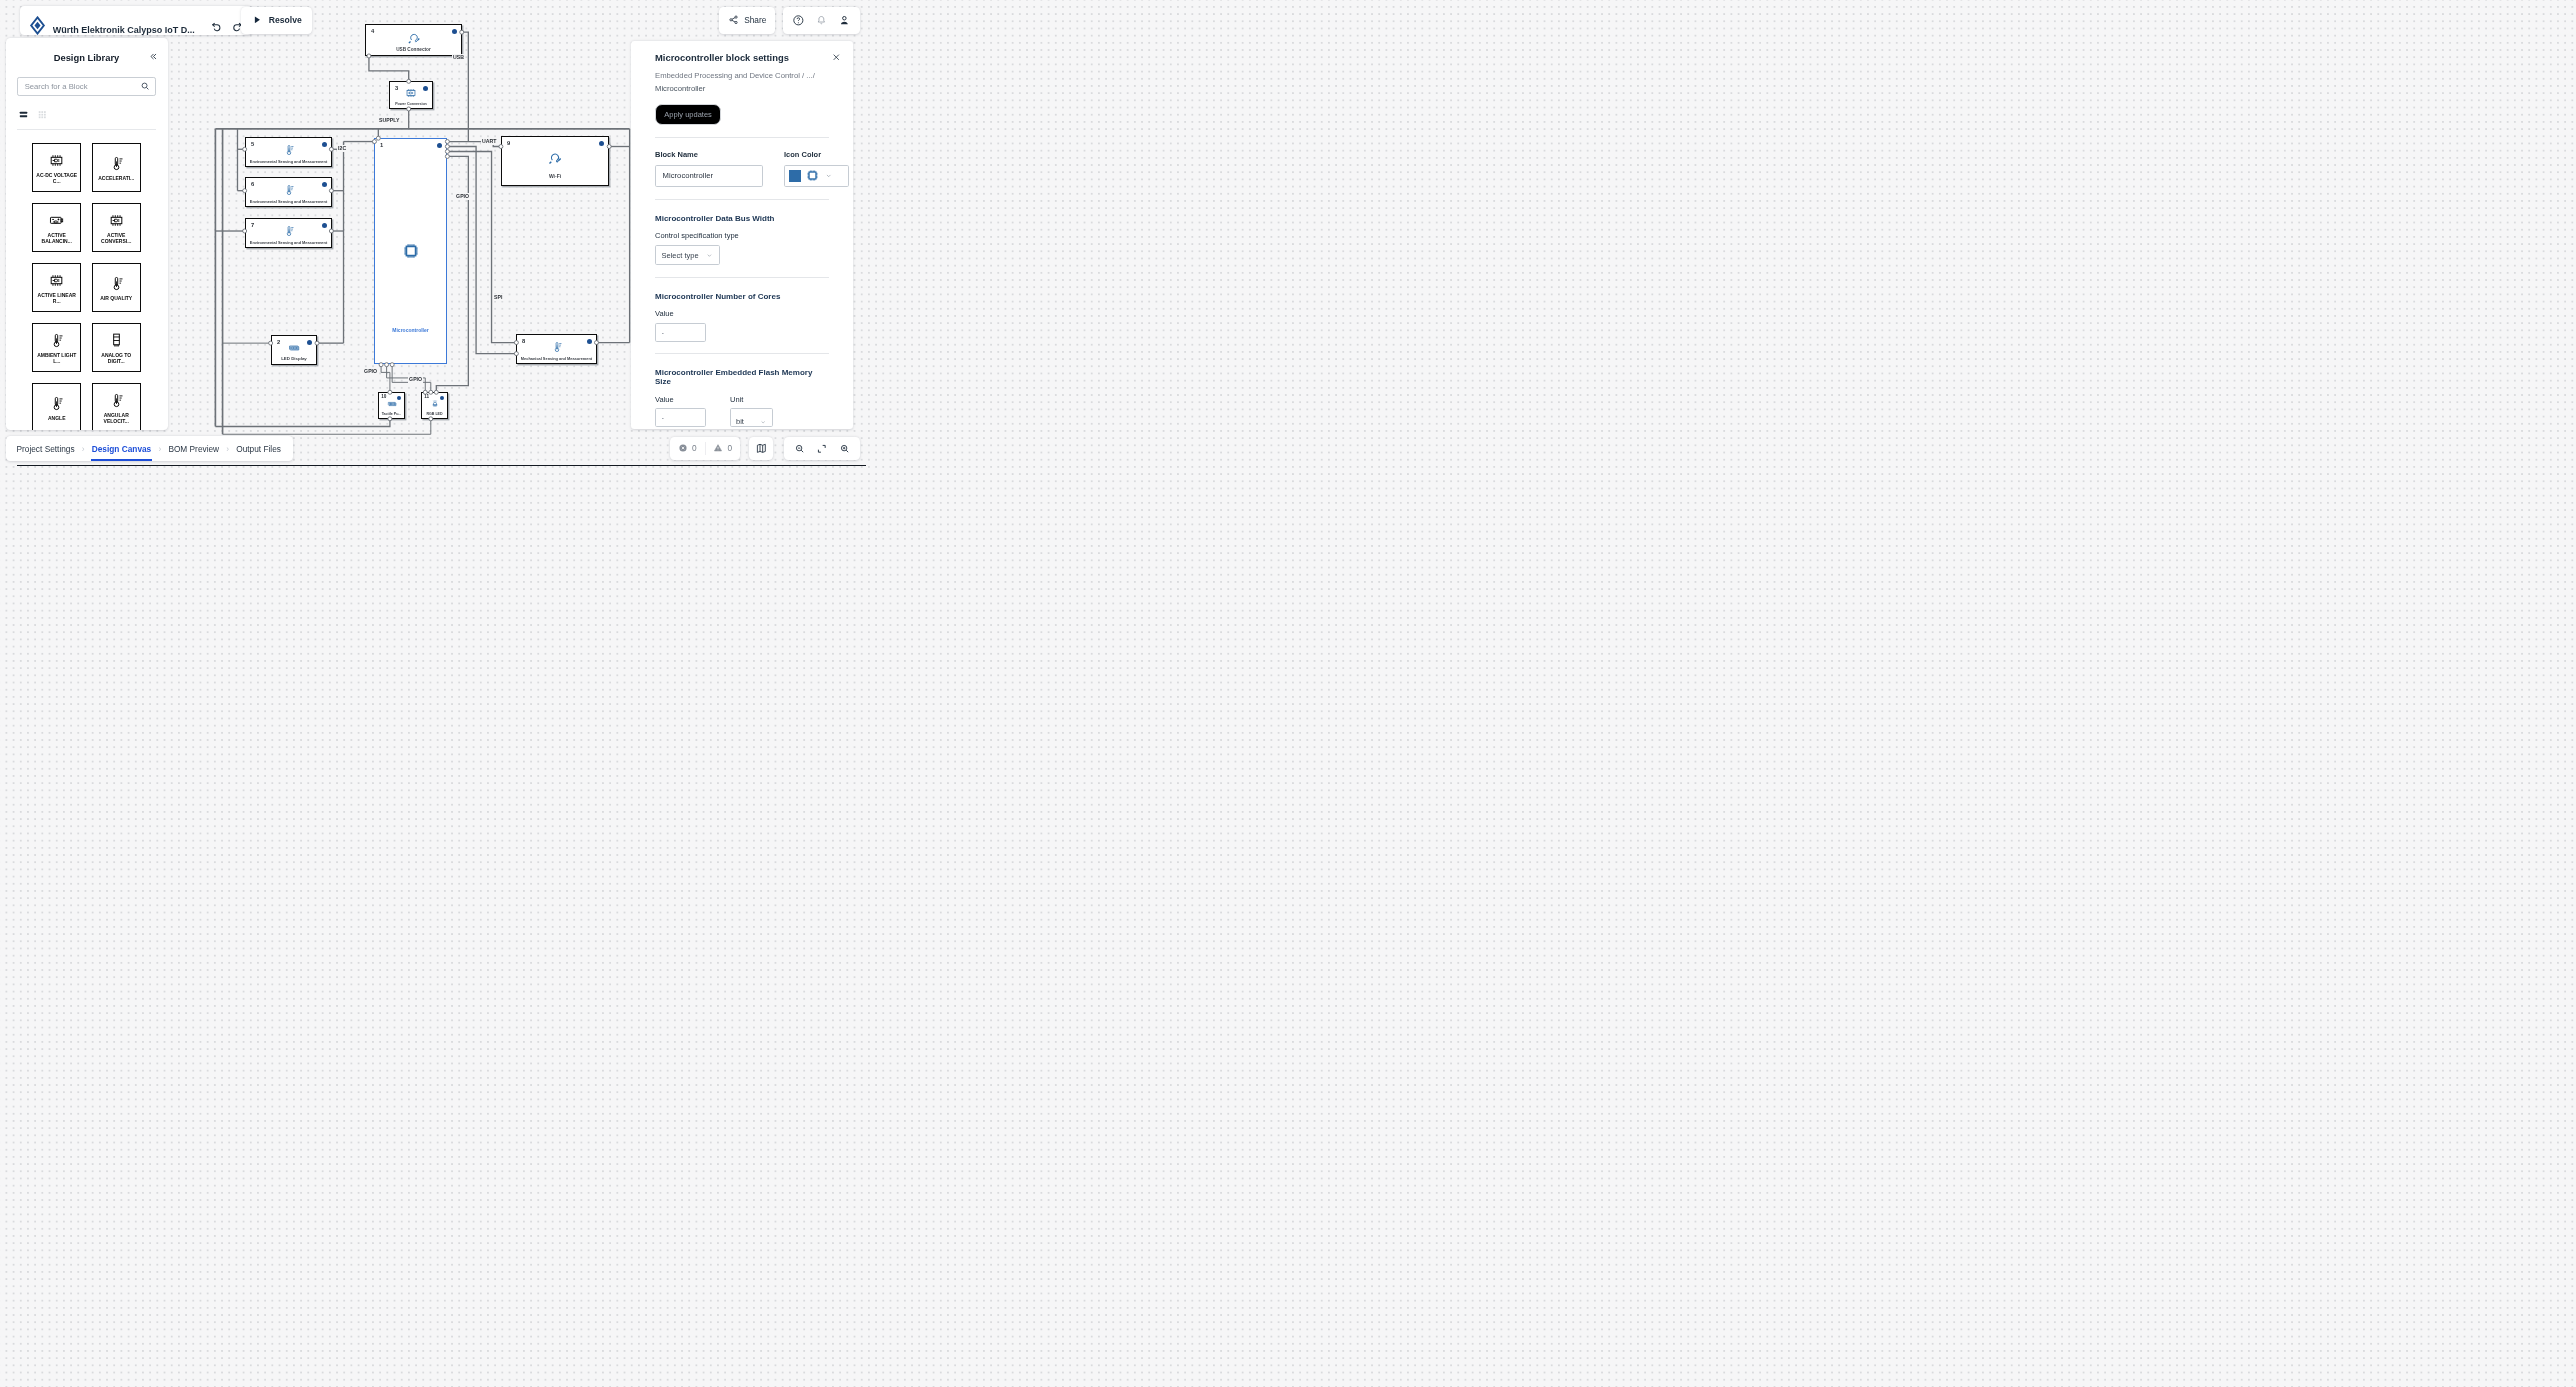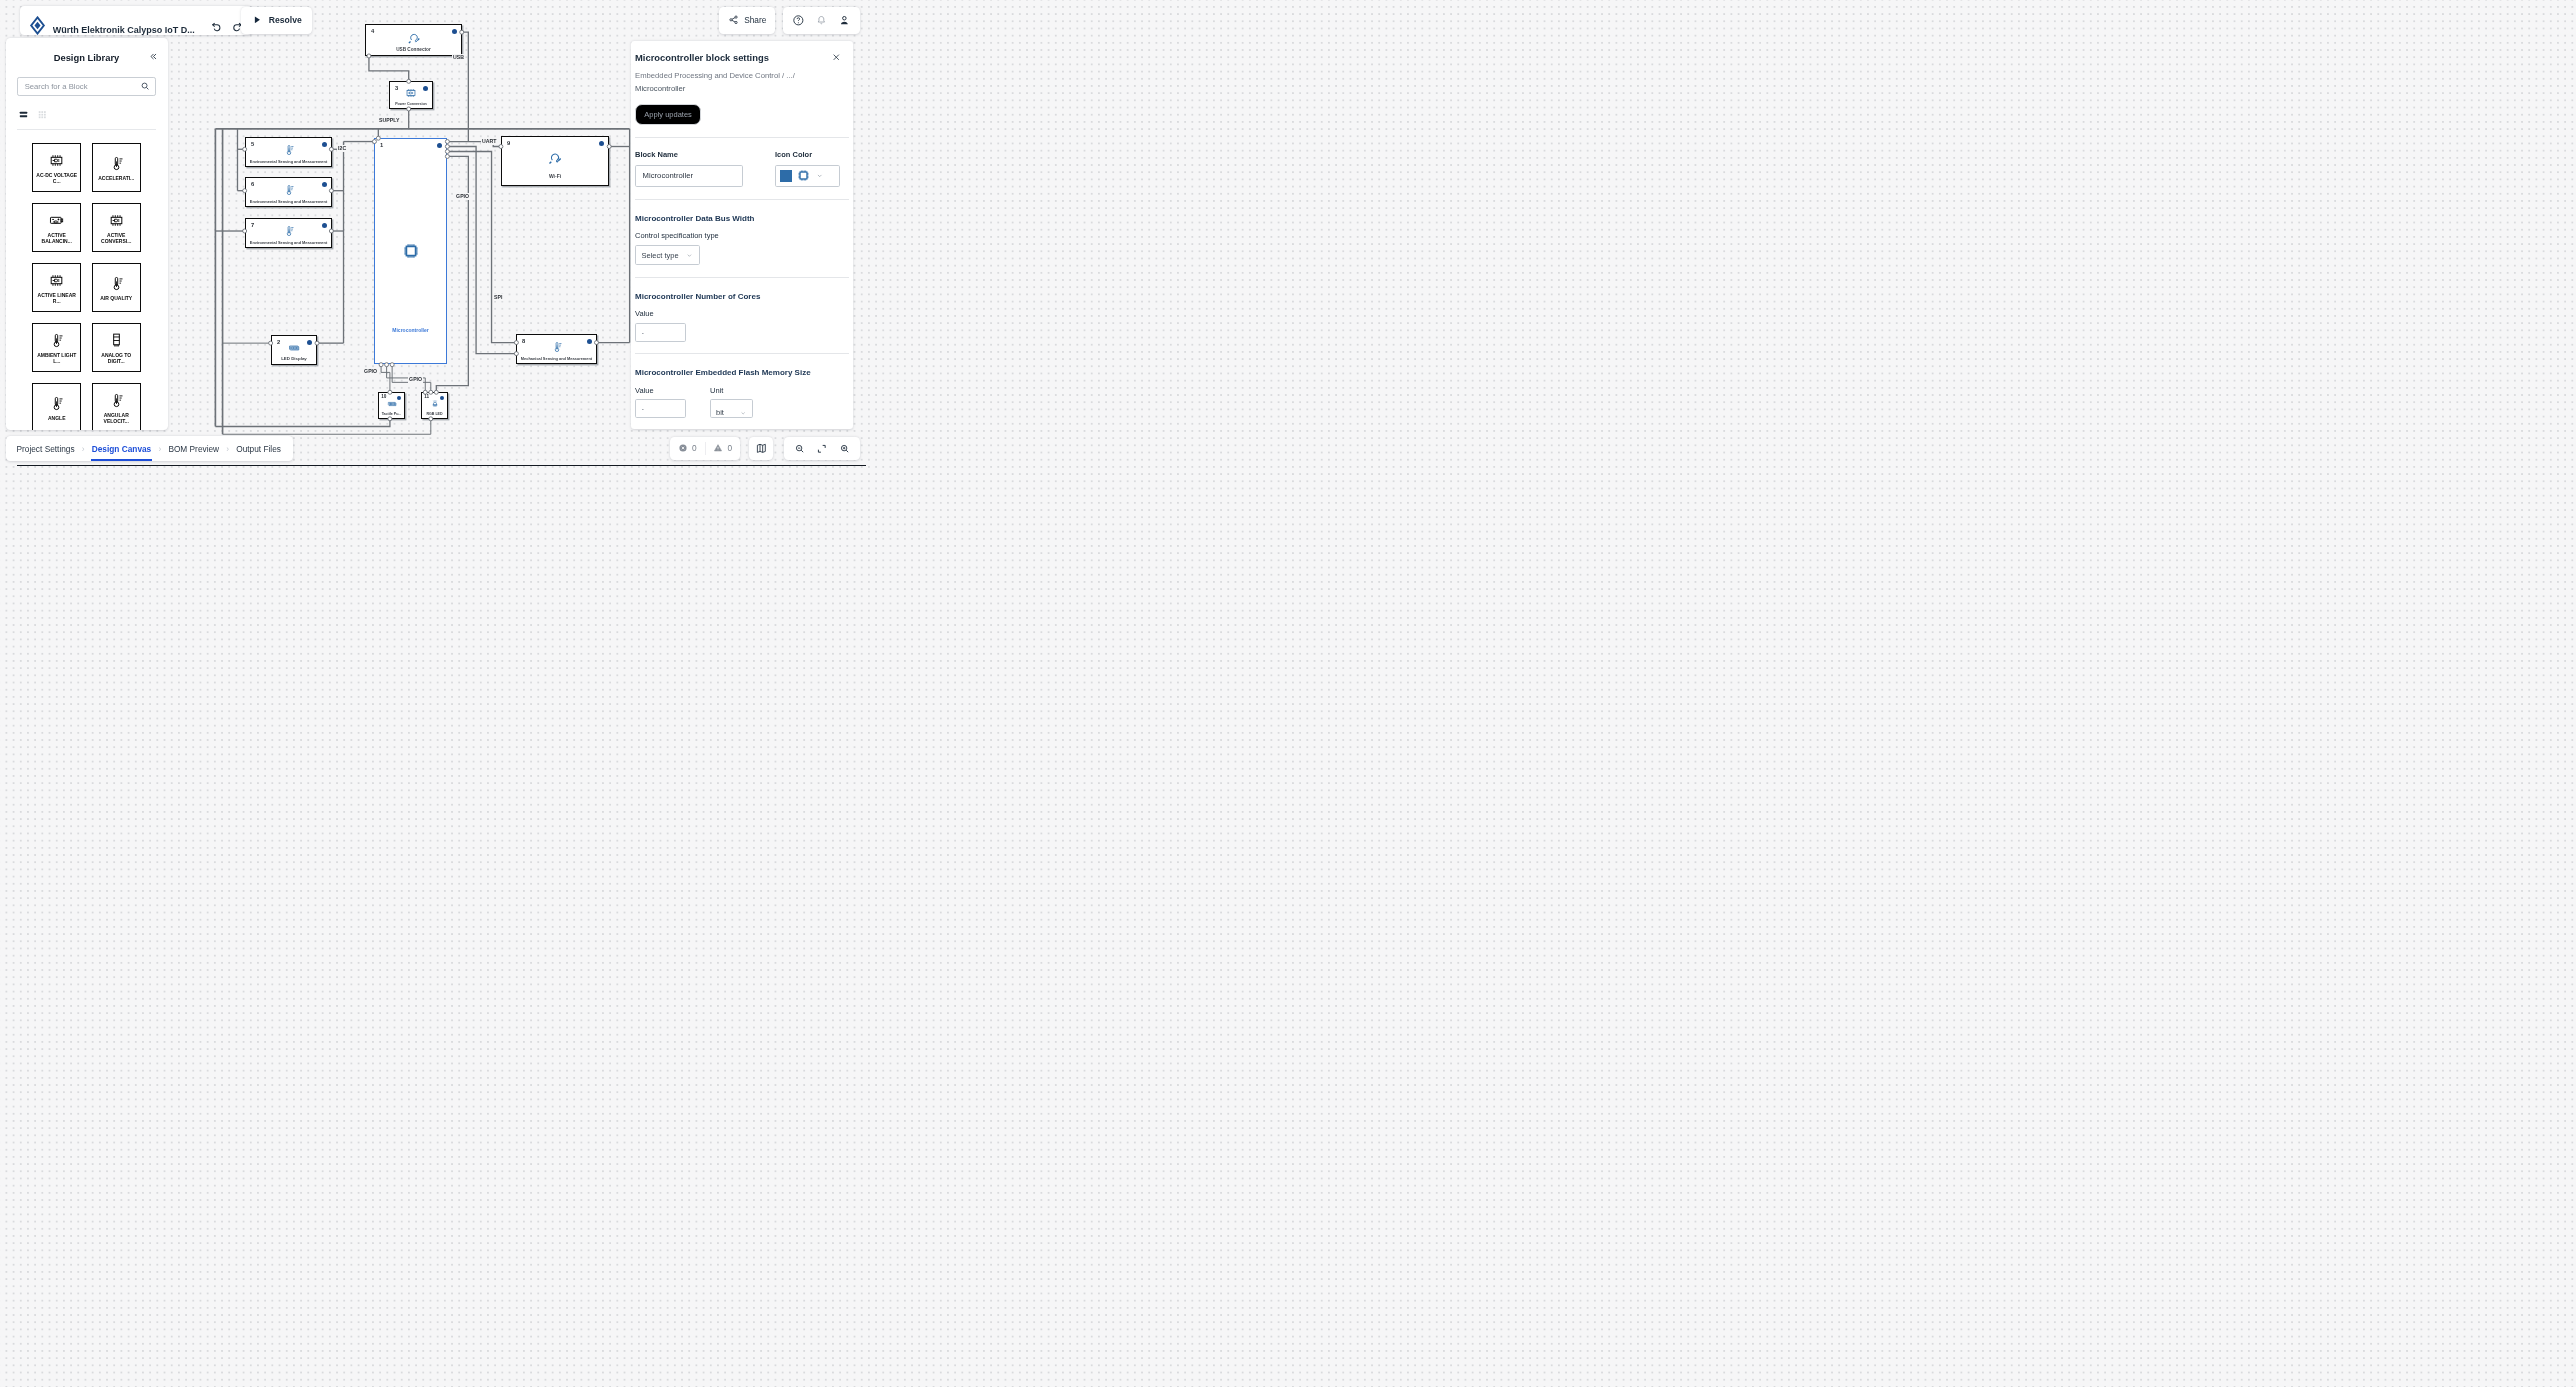--- a/index.html
+++ b/index.html
@@ -64,28 +64,28 @@
   .v-led   .blk-label{bottom:2.8px;font-size:4.4px}
   .v-mini  .blk-icon{top:44%;width:11px;height:11px}
   .v-mini  .blk-label{bottom:1.7px;font-size:3.6px}
   .v-mini  .blk-num{top:1.1px;left:2.2px;font-size:4.7px}
   .v-mini  .blk-dot{width:3.9px;height:3.9px;top:2.8px;right:2.8px}
   .v-tall  .blk-icon{top:50%;width:20px;height:20px}
   .v-tall  .blk-label{bottom:30px;font-size:5px;color:#3c79d8}
   .net-label{position:absolute;z-index:3;font-size:5.2px;font-weight:600;color:#2b2f35;background:#f6f6f7;padding:0 1.1px;line-height:6.6px}
 
   
-  #panel{left:631px;top:41px;width:222px;height:388px;border-radius:3.3px;padding:11px 4px;box-sizing:border-box;overflow:hidden}
+  #panel{left:631px;top:41px;width:222px;height:388px;border-radius:3.3px;padding:11px 24px;box-sizing:border-box;overflow:hidden}
   #panel-title{font-size:9.4px;font-weight:700;color:#1b2a3a}
   #panel-close{position:absolute;right:10px;top:10px}
   .bc{margin-top:7.2px;font-size:7.7px;color:#6f7681;line-height:1.6}
   .bc2{font-size:7.7px;color:#4a5560;line-height:1.6}
   #apply-btn{margin-top:9.4px;display:inline-block;background:#000000;border:0.6px solid #d3d6da;border-radius:7px;color:#9aa1ab;font-size:7.5px;padding:5px 8.3px;cursor:default}
   .pdiv{border-top:0.6px solid #e4e6e9;margin-top:11.6px}
-  .form-row{display:flex;gap:32px;margin-top:12.7px}
+  .form-row{display:flex;gap:21px;margin-top:12.7px}
   .f-label{font-size:7.5px;font-weight:700;color:#22303f}
   .f-input{margin-top:5.5px;width:108px;height:22px;border:0.6px solid #c6ccd3;border-radius:1.7px;font-size:7.7px;color:#2b3440;padding:0 6.6px;box-sizing:border-box;display:block}
   .color-ctl{margin-top:5.5px;width:65px;height:22px;border:0.6px solid #c6ccd3;border-radius:1.7px;display:flex;align-items:center;gap:3.9px;padding:0 4.4px;box-sizing:border-box;cursor:pointer}
   .color-swatch{width:11.6px;height:11.6px;background:#2d6ca8;flex:none}
   .sec-h{margin-top:14px;font-size:8px;font-weight:700;color:#1c3553}
   .sub-label{margin-top:8.3px;font-size:7.5px;color:#22303f}
   .select-ctl{margin-top:5.5px;width:65px;height:20px;border:0.6px solid #c6ccd3;border-radius:1.7px;display:flex;align-items:center;justify-content:space-between;padding:0 5.5px;box-sizing:border-box;font-size:7.5px;color:#3a4450;cursor:pointer}
   .small-input{margin-top:4.4px;width:51px;height:19px;border:0.6px solid #c6ccd3;border-radius:1.7px;font-size:7.2px;color:#6b7280;padding:0 5.5px;box-sizing:border-box;display:block}
   .unit-row{display:flex;gap:24px}
   .select-sm{margin-top:4.4px;width:43px;height:19px;border:0.6px solid #c6ccd3;border-radius:1.7px;display:flex;align-items:flex-end;justify-content:space-between;padding:0 5px;box-sizing:border-box;font-size:7.5px;color:#3a4450;cursor:pointer}

